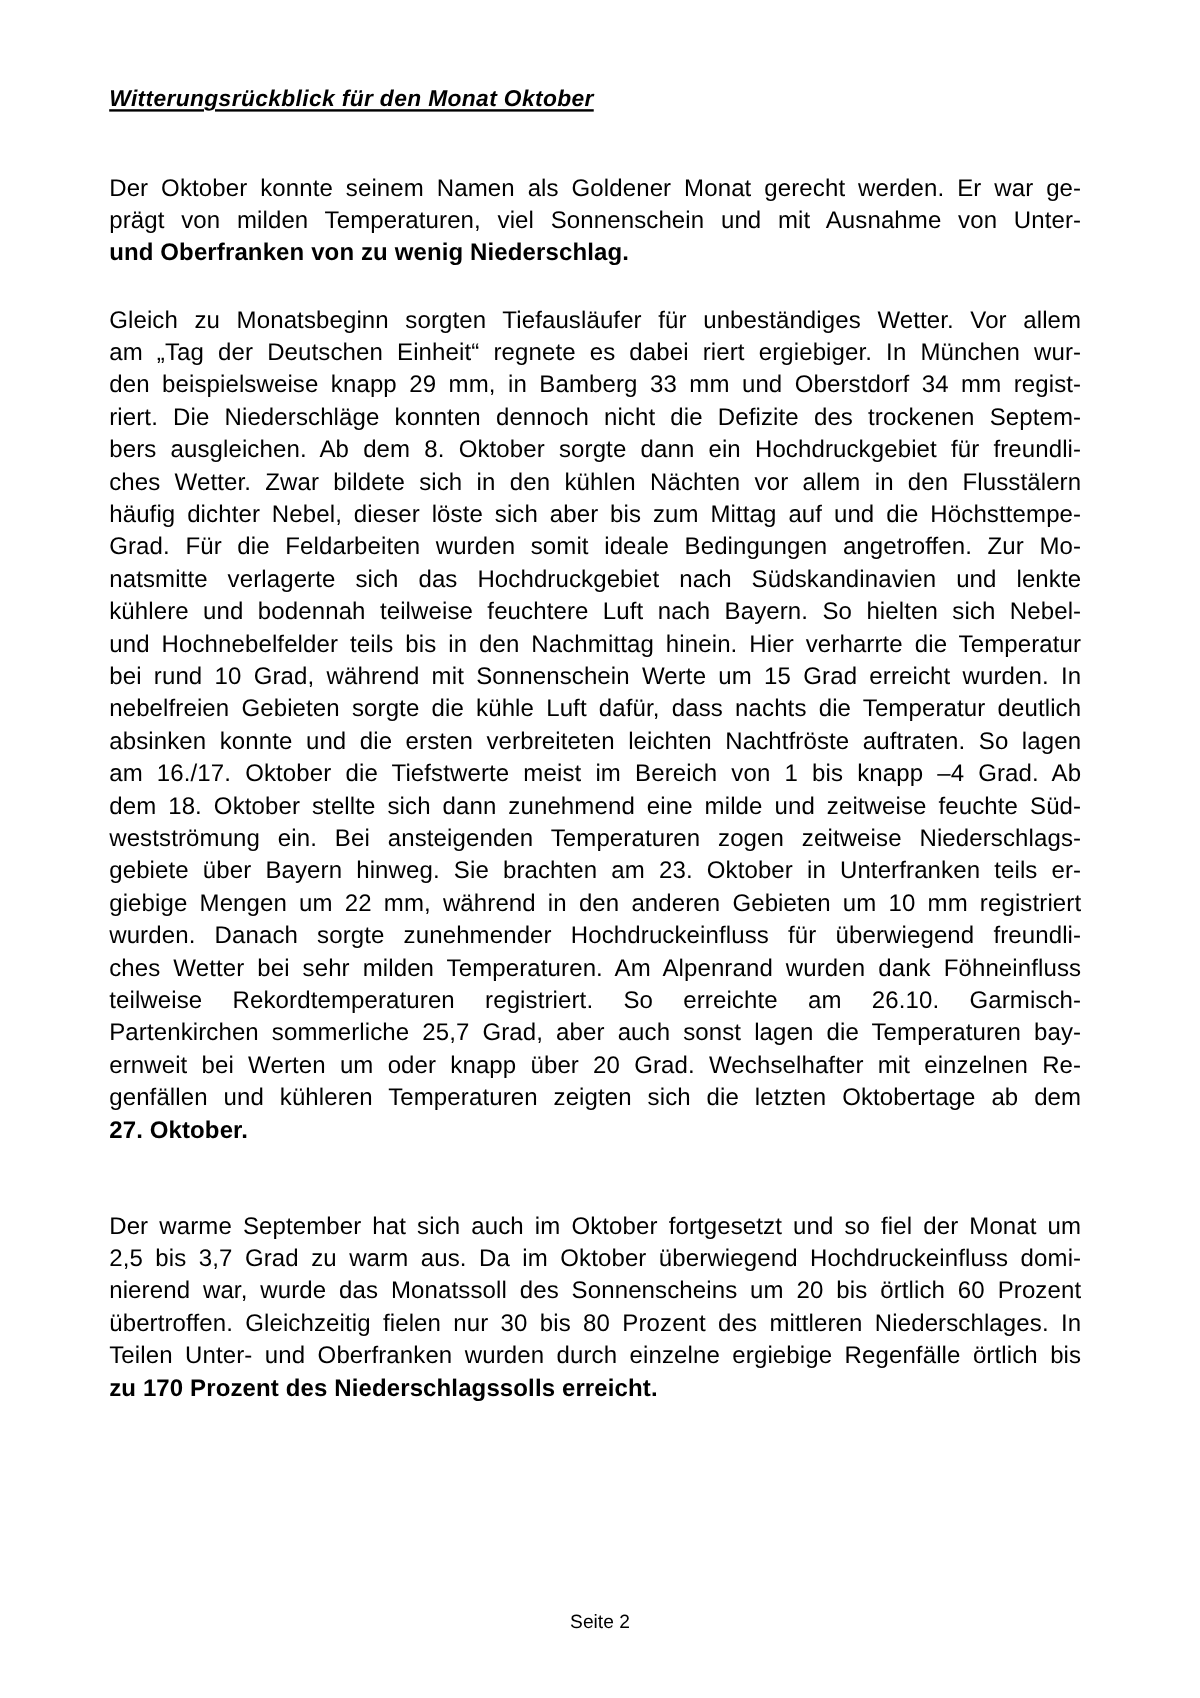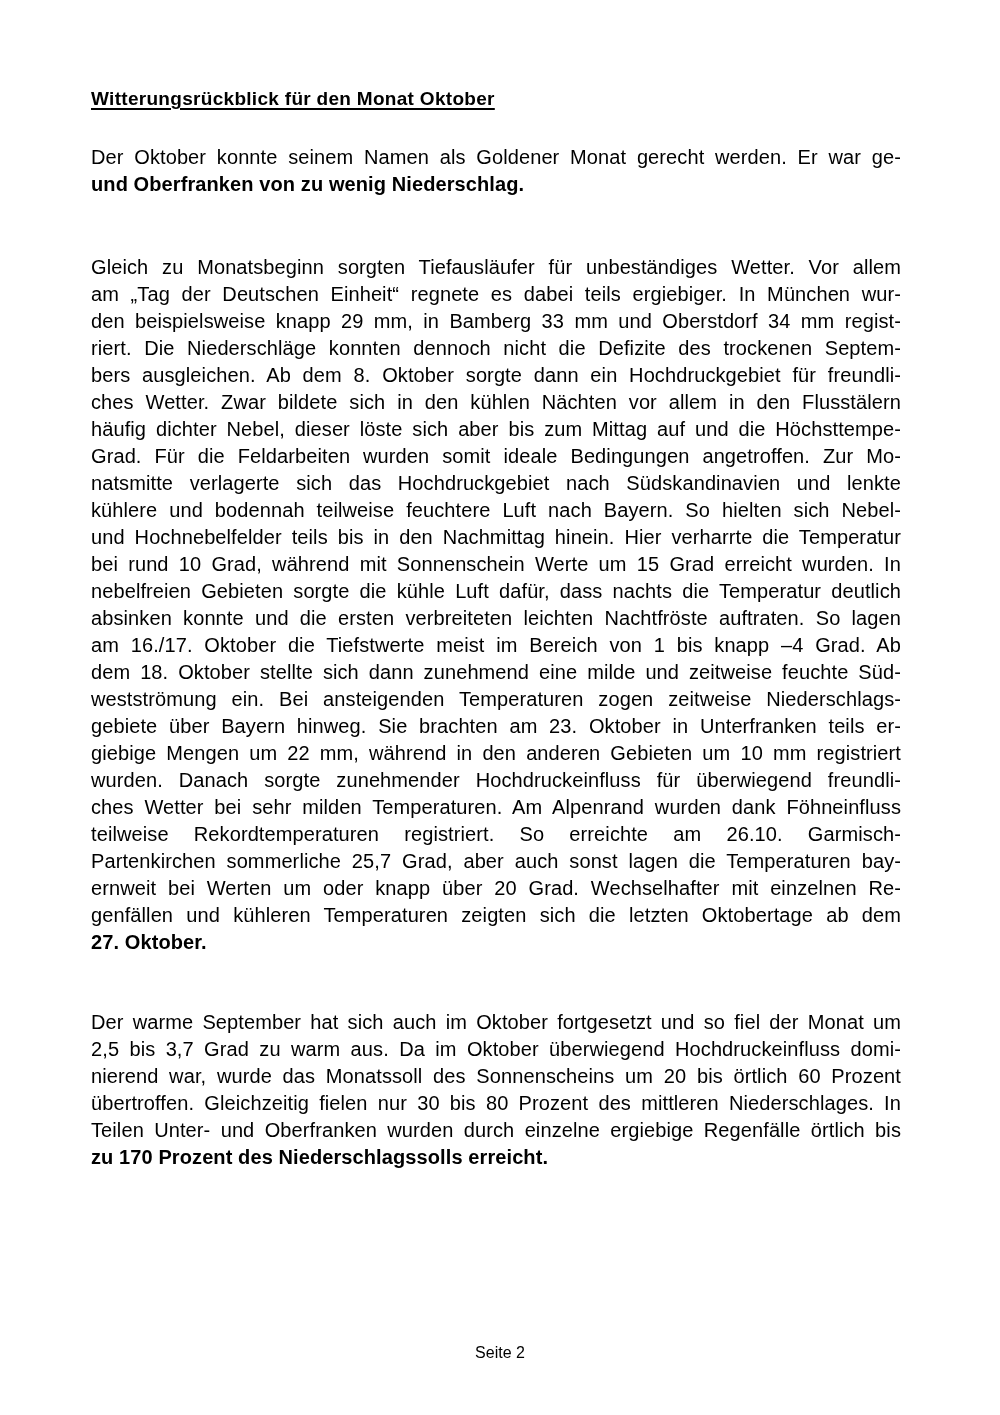--- a/index.html
+++ b/index.html
@@ -12,28 +12,29 @@
     width: 1000px;
     height: 1415px;
     background: #ffffff;
     color: #000000;
     font-family: "Liberation Sans", "DejaVu Sans", sans-serif;
     overflow: hidden;
   }
   .doc-title {
     position: absolute;
     left: 91px;
-    top: 88px;
+    top: 72px;
     font-size: 19px;
     font-weight: bold;
     text-decoration: underline;
     text-decoration-thickness: 2px;
     text-underline-offset: 3px;
     letter-spacing: 0.3px;
     white-space: nowrap;
+    font-style: italic;
   }
   .para {
     position: absolute;
     left: 91px;
     width: 810px;
   }
   .para-1 { top: 144px; }
   .para-2 { top: 254px; }
   .para-3 { top: 1009px; }
   .line {
@@ -63,26 +64,27 @@
 </style>
 </head>
 <body>
 
 <div class="page">
 
   <div class="doc-title">Witterungsrückblick für den Monat Oktober</div>
 
   <div class="para para-1">
       <div class="line">Der Oktober konnte seinem Namen als Goldener Monat gerecht werden. Er war ge-</div>
+      <div class="line">prägt von milden Temperaturen, viel Sonnenschein und mit Ausnahme von Unter-</div>
       <div class="line last">und Oberfranken von zu wenig Niederschlag.</div>
     </div>
 
   <div class="para para-2">
       <div class="line">Gleich zu Monatsbeginn sorgten Tiefausläufer für unbeständiges Wetter. Vor allem</div>
-      <div class="line">am „Tag der Deutschen Einheit“ regnete es dabei teils ergiebiger. In München wur-</div>
+      <div class="line">am „Tag der Deutschen Einheit“ regnete es dabei riert ergiebiger. In München wur-</div>
       <div class="line">den beispielsweise knapp 29 mm, in Bamberg 33 mm und Oberstdorf 34 mm regist-</div>
       <div class="line">riert. Die Niederschläge konnten dennoch nicht die Defizite des trockenen Septem-</div>
       <div class="line">bers ausgleichen. Ab dem 8. Oktober sorgte dann ein Hochdruckgebiet für freundli-</div>
       <div class="line">ches Wetter. Zwar bildete sich in den kühlen Nächten vor allem in den Flusstälern</div>
       <div class="line">häufig dichter Nebel, dieser löste sich aber bis zum Mittag auf und die Höchsttempe-</div>
       <div class="line">Grad. Für die Feldarbeiten wurden somit ideale Bedingungen angetroffen. Zur Mo-</div>
       <div class="line">natsmitte verlagerte sich das Hochdruckgebiet nach Südskandinavien und lenkte</div>
       <div class="line">kühlere und bodennah teilweise feuchtere Luft nach Bayern. So hielten sich Nebel-</div>
       <div class="line">und Hochnebelfelder teils bis in den Nachmittag hinein. Hier verharrte die Temperatur</div>
       <div class="line">bei rund 10 Grad, während mit Sonnenschein Werte um 15 Grad erreicht wurden. In</div>

